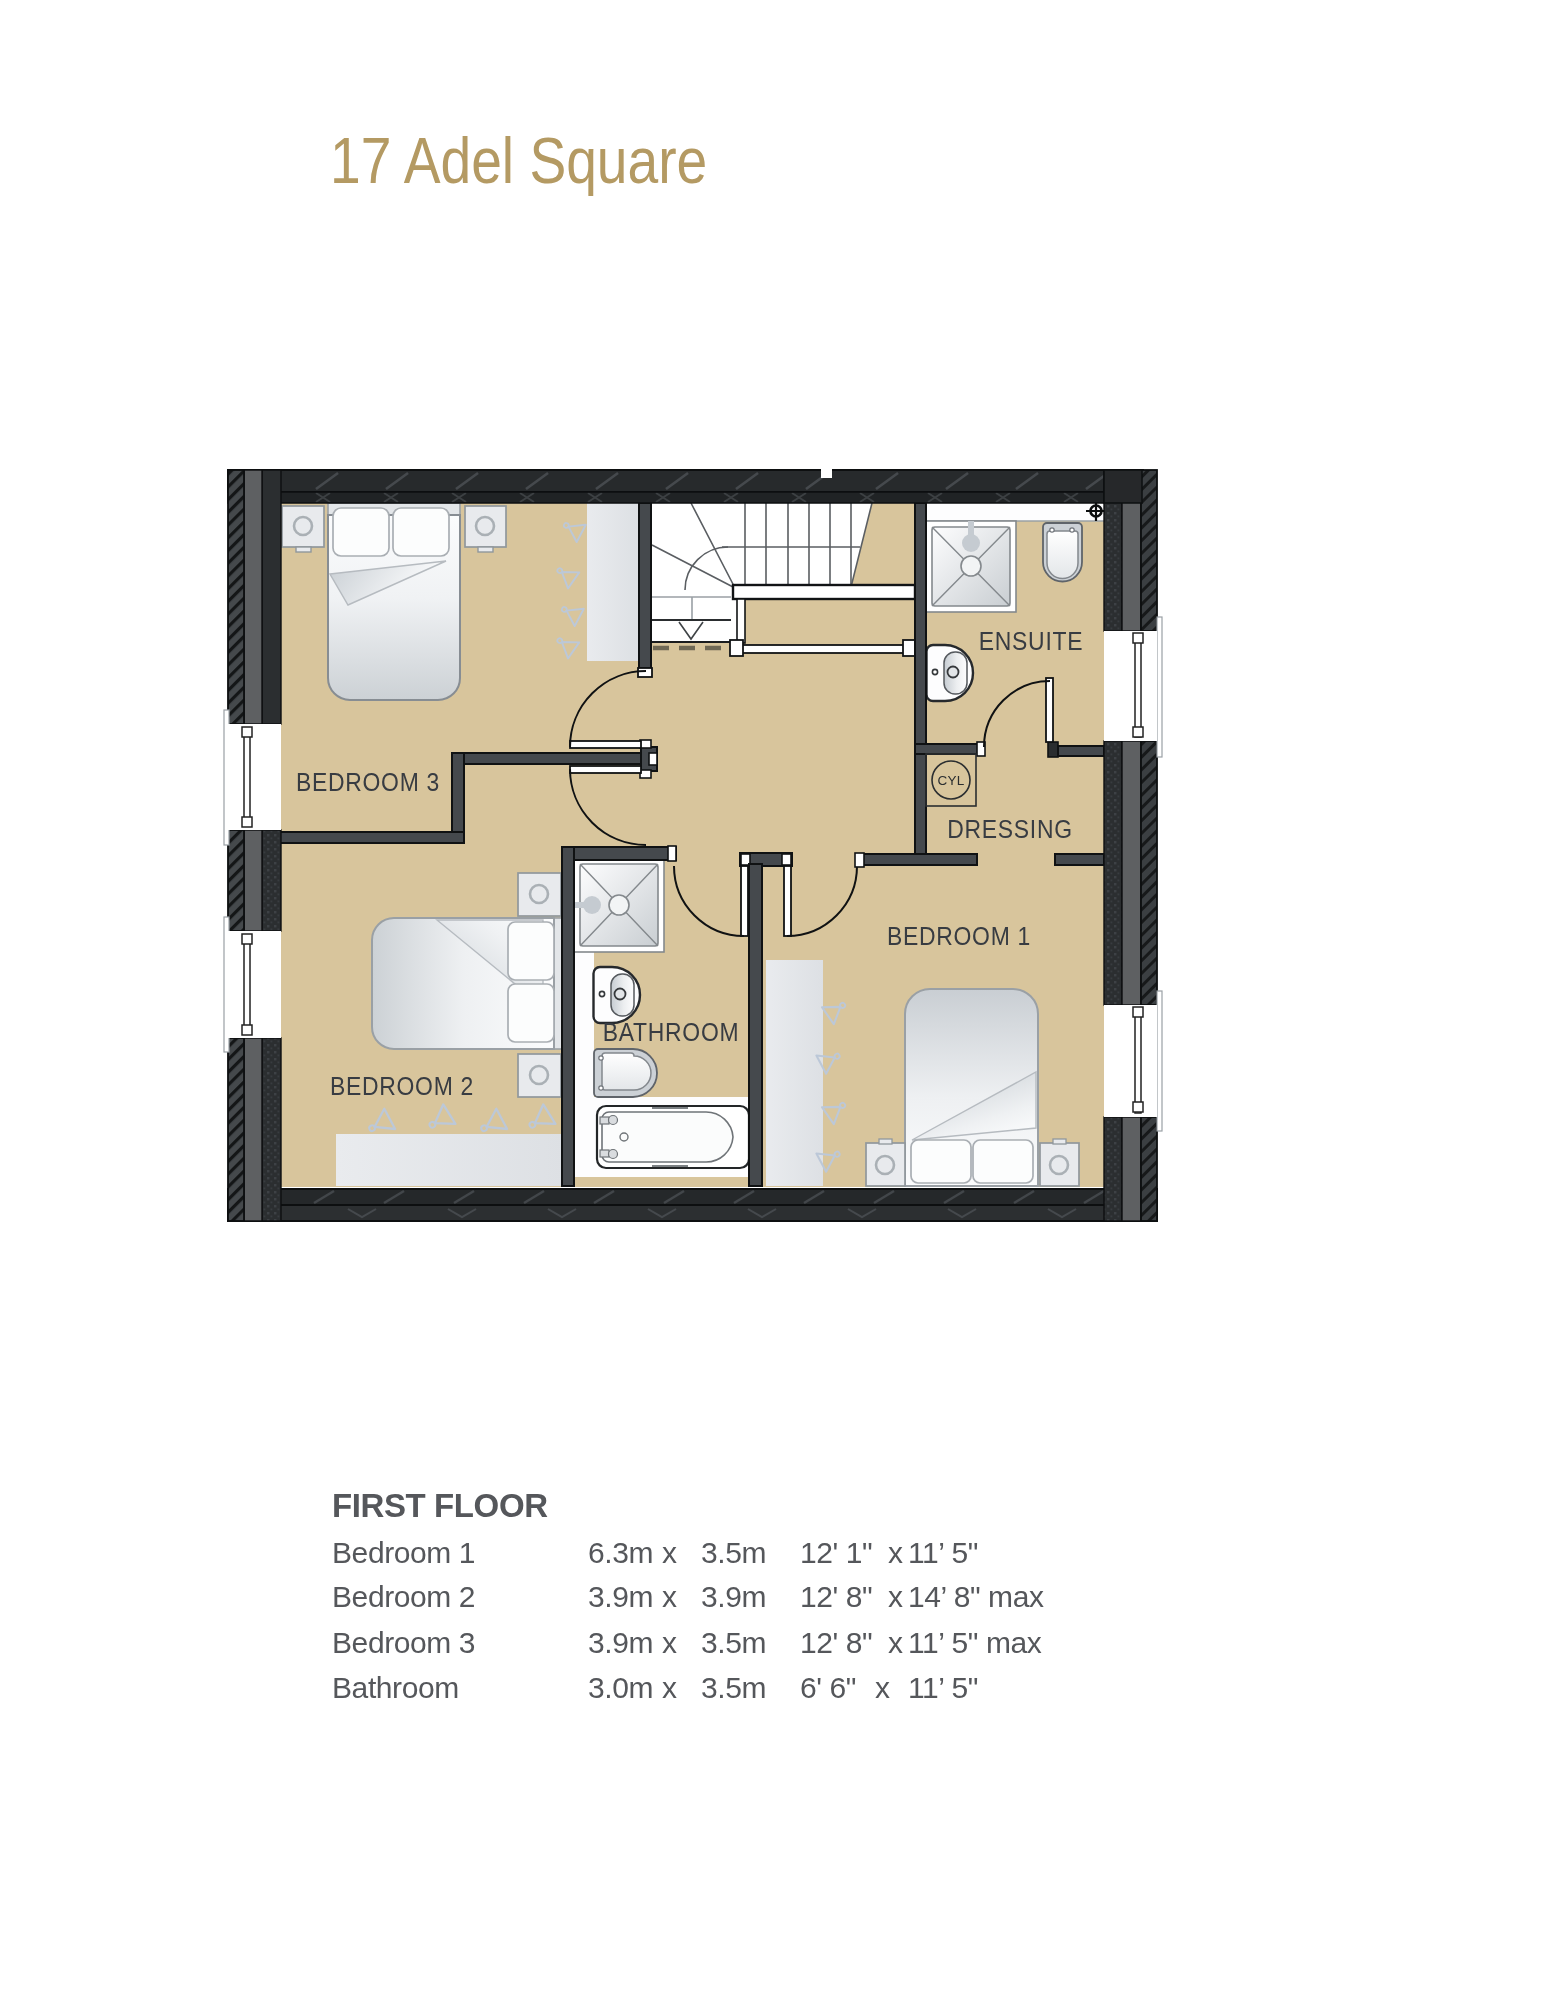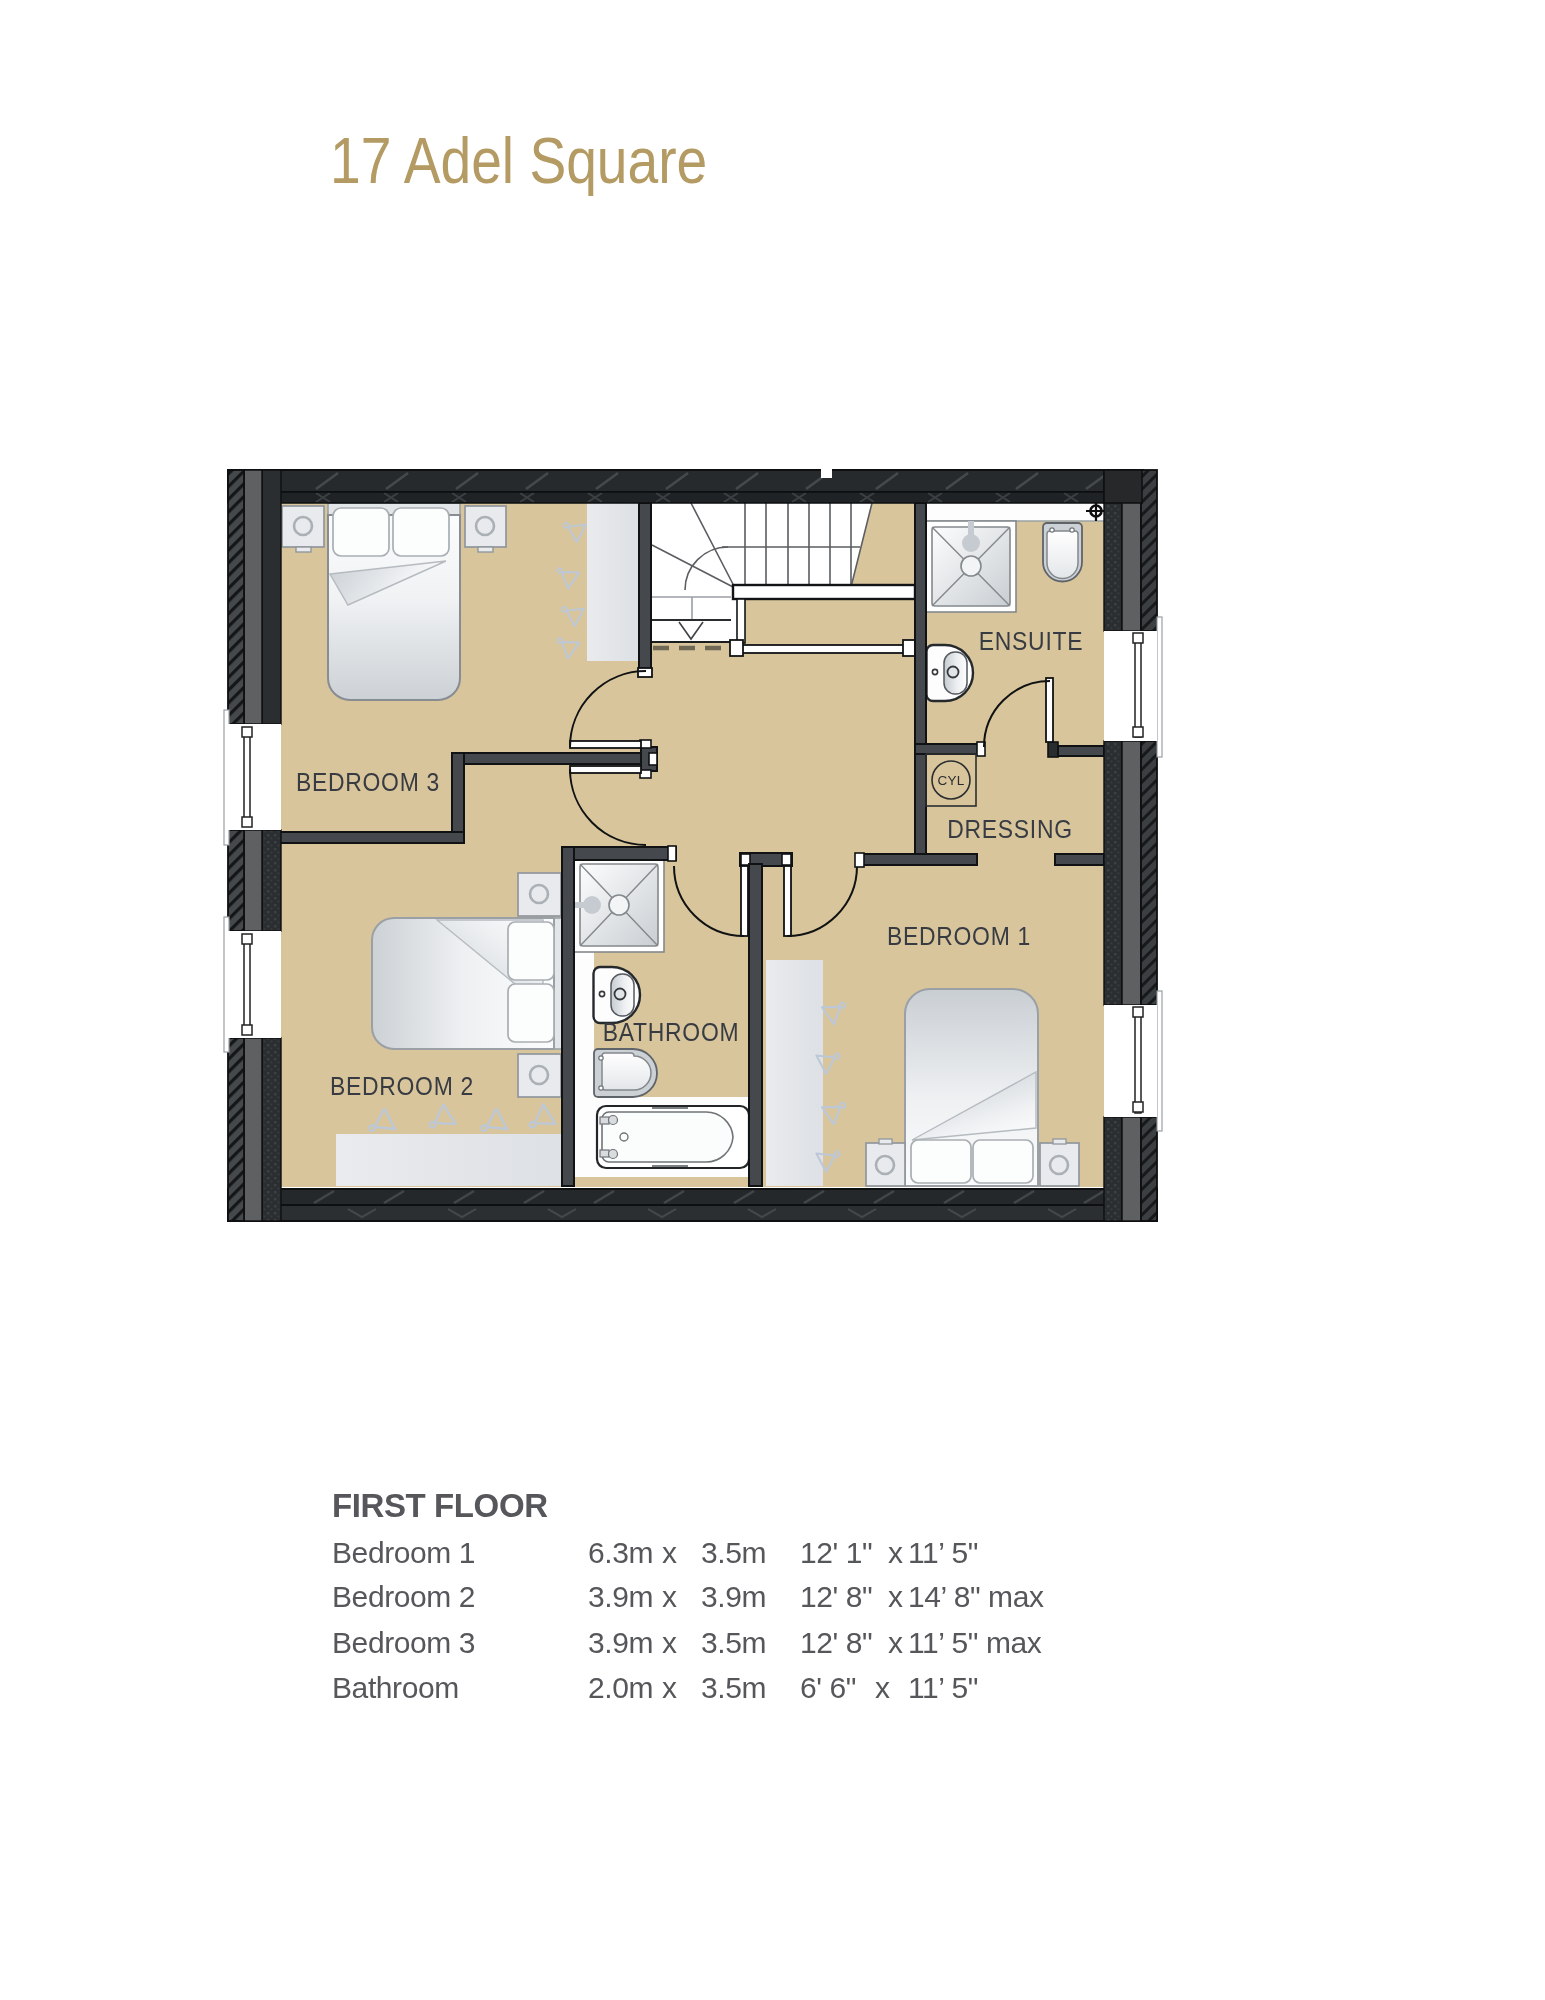--- a/index.html
+++ b/index.html
@@ -468,20 +468,20 @@
       <span style="left:256px">3.9m</span>
       <span style="left:330px">x</span>
       <span style="left:369px">3.5m</span>
       <span style="left:468px">12' 8"</span>
       <span style="left:556px">x</span>
       <span style="left:576px">11’ 5" max</span>
 </div>
 
 <div class="tbl" style="left:332px;top:1673px;width:800px;">
   <span style="left:0">Bathroom</span>
-      <span style="left:256px">2.0m</span>
+      <span style="left:256px">3.0m</span>
       <span style="left:330px">x</span>
       <span style="left:369px">3.5m</span>
       <span style="left:468px">6' 6"</span>
       <span style="left:543px">x</span>
       <span style="left:576px">11’ 5"</span>
 </div>
 </div>
 
 </body></html>

